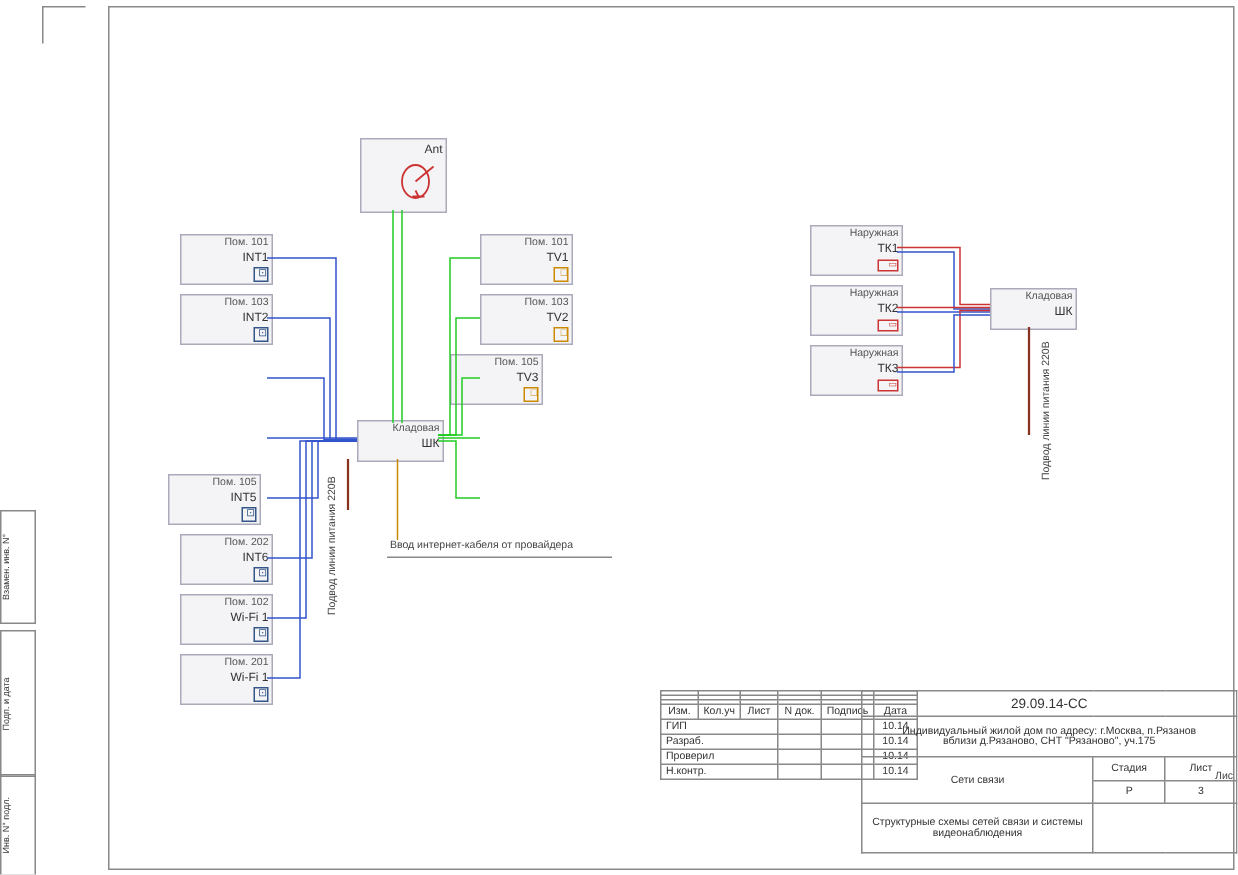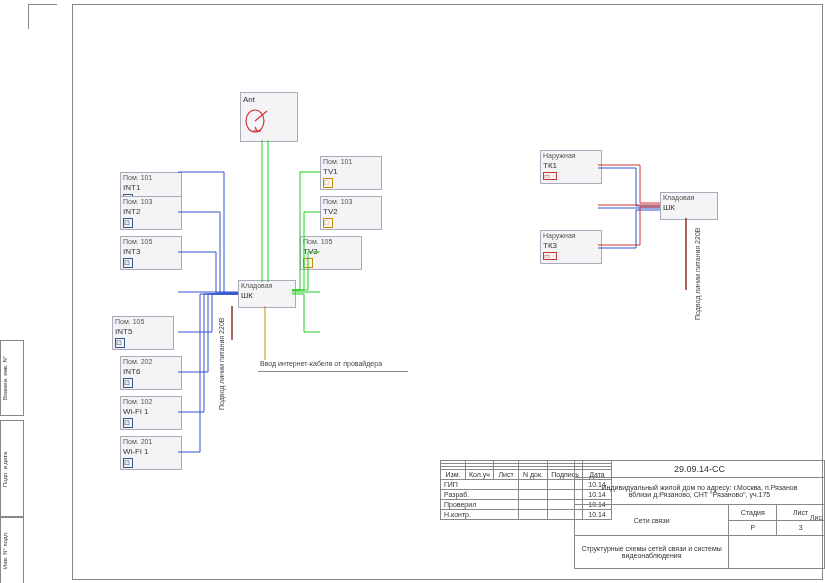--- a/index.html
+++ b/index.html
@@ -1,18 +1,18 @@
 <!DOCTYPE html>
 <html><head>
 <meta charset="utf-8">
 <style>
 html,body{margin:0;padding:0;width:825px;height:583px;font-family:Arial,sans-serif;font-size:8px;color:#333;background:#fff;overflow:hidden}
 .page{position:relative;width:825px;height:583px}
 .frame{position:absolute;border:1px solid #888}
-.box{position:absolute;border:1px solid #aab;background:#f4f4f7;text-align:left;padding:1px 2px;line-height:1.2}
+.box{position:absolute;border:1px solid #aab;background:#f4f4f7;text-align:right;padding:1px 2px;line-height:1.2}
 .box .room{font-size:7px;color:#555}
 .box .dev{font-size:8px;color:#333;margin-top:1px}
 .icon-sock{display:inline-block;width:8px;height:8px;font-size:7px;line-height:8px;border:1px solid #358;color:#358;margin-top:1px}
 .icon-tv{display:inline-block;width:8px;height:8px;font-size:7px;line-height:8px;border:1px solid #c80;color:#c80;margin-top:1px}
 .icon-cam{display:inline-block;width:12px;height:6px;font-size:6px;line-height:6px;border:1px solid #c33;color:#c33;margin-top:1px}
 svg.wires{position:absolute;left:0;top:0;width:825px;height:583px;pointer-events:none}
 .lbl{position:absolute;font-size:7px;color:#444}
 .vlbl{position:absolute;font-size:7px;color:#444;writing-mode:vertical-rl;transform:rotate(180deg)}
 .tb{position:absolute;border-collapse:collapse;font-size:7px}
 .tb td{border:1px solid #888;padding:1px 3px;text-align:center;vertical-align:middle}
@@ -33,38 +33,38 @@
 <div class="box" style="left:240px;top:92px;width:52px;height:46px">
   <div class="dev">Ant</div>
   <svg width="30" height="28" viewBox="0 0 30 28" style="margin-top:2px">
     <ellipse cx="12" cy="14" rx="9" ry="11" fill="none" stroke="#c33" stroke-width="1.2"></ellipse>
     <line x1="12" y1="14" x2="24" y2="4" stroke="#c33" stroke-width="1.2"></line>
     <line x1="10" y1="24" x2="18" y2="24" stroke="#c33" stroke-width="1.2"></line>
     <line x1="14" y1="24" x2="12" y2="20" stroke="#c33" stroke-width="1.2"></line>
   </svg>
 </div>
 
-<div class="box" style="left:120px;top:172px;width:56px;height:30px"><div class="room">Пом. 101</div><div class="dev">INT1</div><span class="icon-sock">⊡</span></div>
+<div class="box" style="left:120px;top:156px;width:56px;height:30px"><div class="room">Пом. 101</div><div class="dev">INT1</div><span class="icon-sock">⊡</span></div>
 <div class="box" style="left:120px;top:196px;width:56px;height:30px"><div class="room">Пом. 103</div><div class="dev">INT2</div><span class="icon-sock">⊡</span></div>
-<div class="box" style="left:120px;top:236px;width:56px;height:30px"><div class="room">Пом. 105</div><div class="dev">INT3</div><span class="icon-sock">⊡</span></div>
 <div class="box" style="left:112px;top:316px;width:56px;height:30px"><div class="room">Пом. 105</div><div class="dev">INT5</div><span class="icon-sock">⊡</span></div>
 <div class="box" style="left:120px;top:356px;width:56px;height:30px"><div class="room">Пом. 202</div><div class="dev">INT6</div><span class="icon-sock">⊡</span></div>
 <div class="box" style="left:120px;top:396px;width:56px;height:30px"><div class="room">Пом. 102</div><div class="dev">Wi-Fi 1</div><span class="icon-sock">⊡</span></div>
 <div class="box" style="left:120px;top:436px;width:56px;height:30px"><div class="room">Пом. 201</div><div class="dev">Wi-Fi 1</div><span class="icon-sock">⊡</span></div>
 
 <div class="box" style="left:238px;top:280px;width:52px;height:24px">
       <div class="room">Кладовая</div>
       <div class="dev">ШК</div>
     </div>
 
 <div class="box" style="left:320px;top:156px;width:56px;height:30px"><div class="room">Пом. 101</div><div class="dev">TV1</div><span class="icon-tv">□</span></div>
 <div class="box" style="left:320px;top:196px;width:56px;height:30px"><div class="room">Пом. 103</div><div class="dev">TV2</div><span class="icon-tv">□</span></div>
 <div class="box" style="left:300px;top:236px;width:56px;height:30px"><div class="room">Пом. 105</div><div class="dev">TV3</div><span class="icon-tv">□</span></div>
 
 <div class="box" style="left:540px;top:150px;width:56px;height:30px"><div class="room">Наружная</div><div class="dev">ТК1</div><span class="icon-cam">▭</span></div>
+<div class="box" style="left:540px;top:190px;width:56px;height:30px"><div class="room">Наружная</div><div class="dev">ТК2</div><span class="icon-cam">▭</span></div>
 <div class="box" style="left:540px;top:230px;width:56px;height:30px"><div class="room">Наружная</div><div class="dev">ТК3</div><span class="icon-cam">▭</span></div>
 
 <div class="box" style="left:660px;top:192px;width:52px;height:24px">
       <div class="room">Кладовая</div>
       <div class="dev">ШК</div>
     </div>
 
 <svg class="wires">
 
   <path d="M262 140 L262 282" stroke="#2c2" stroke-width="1" fill="none"></path>

